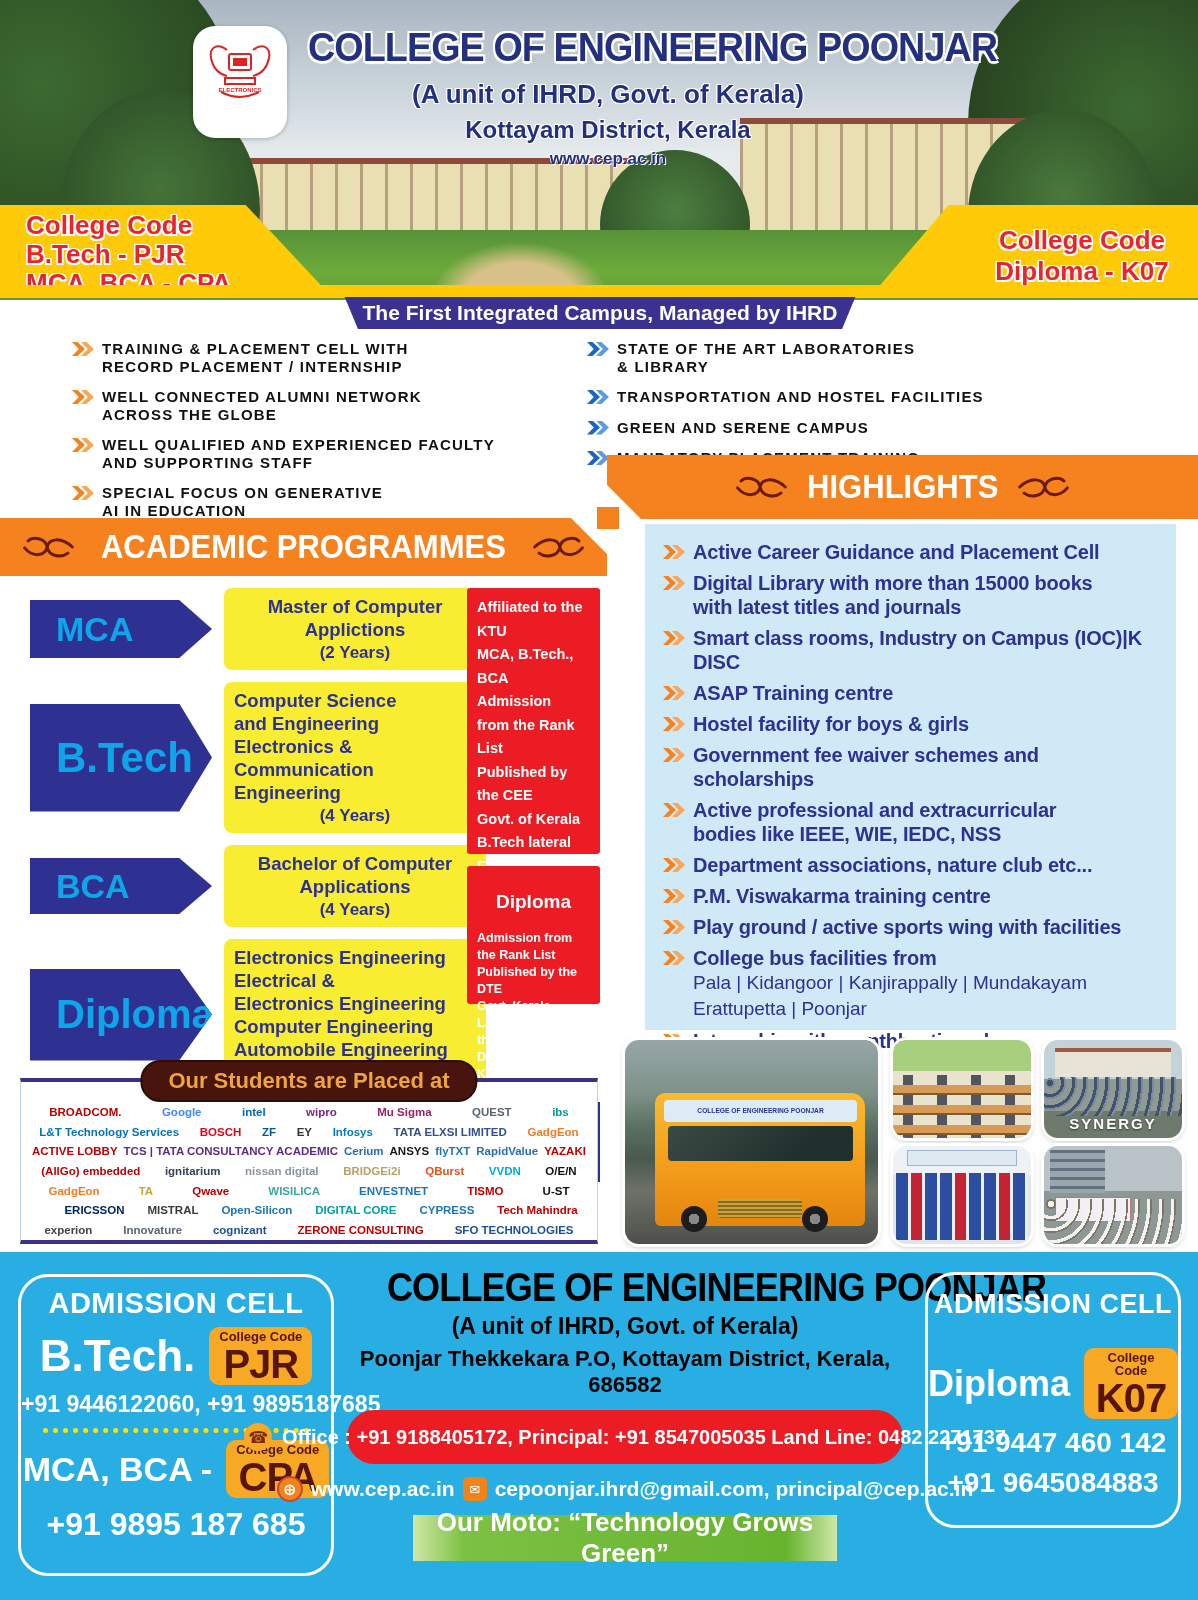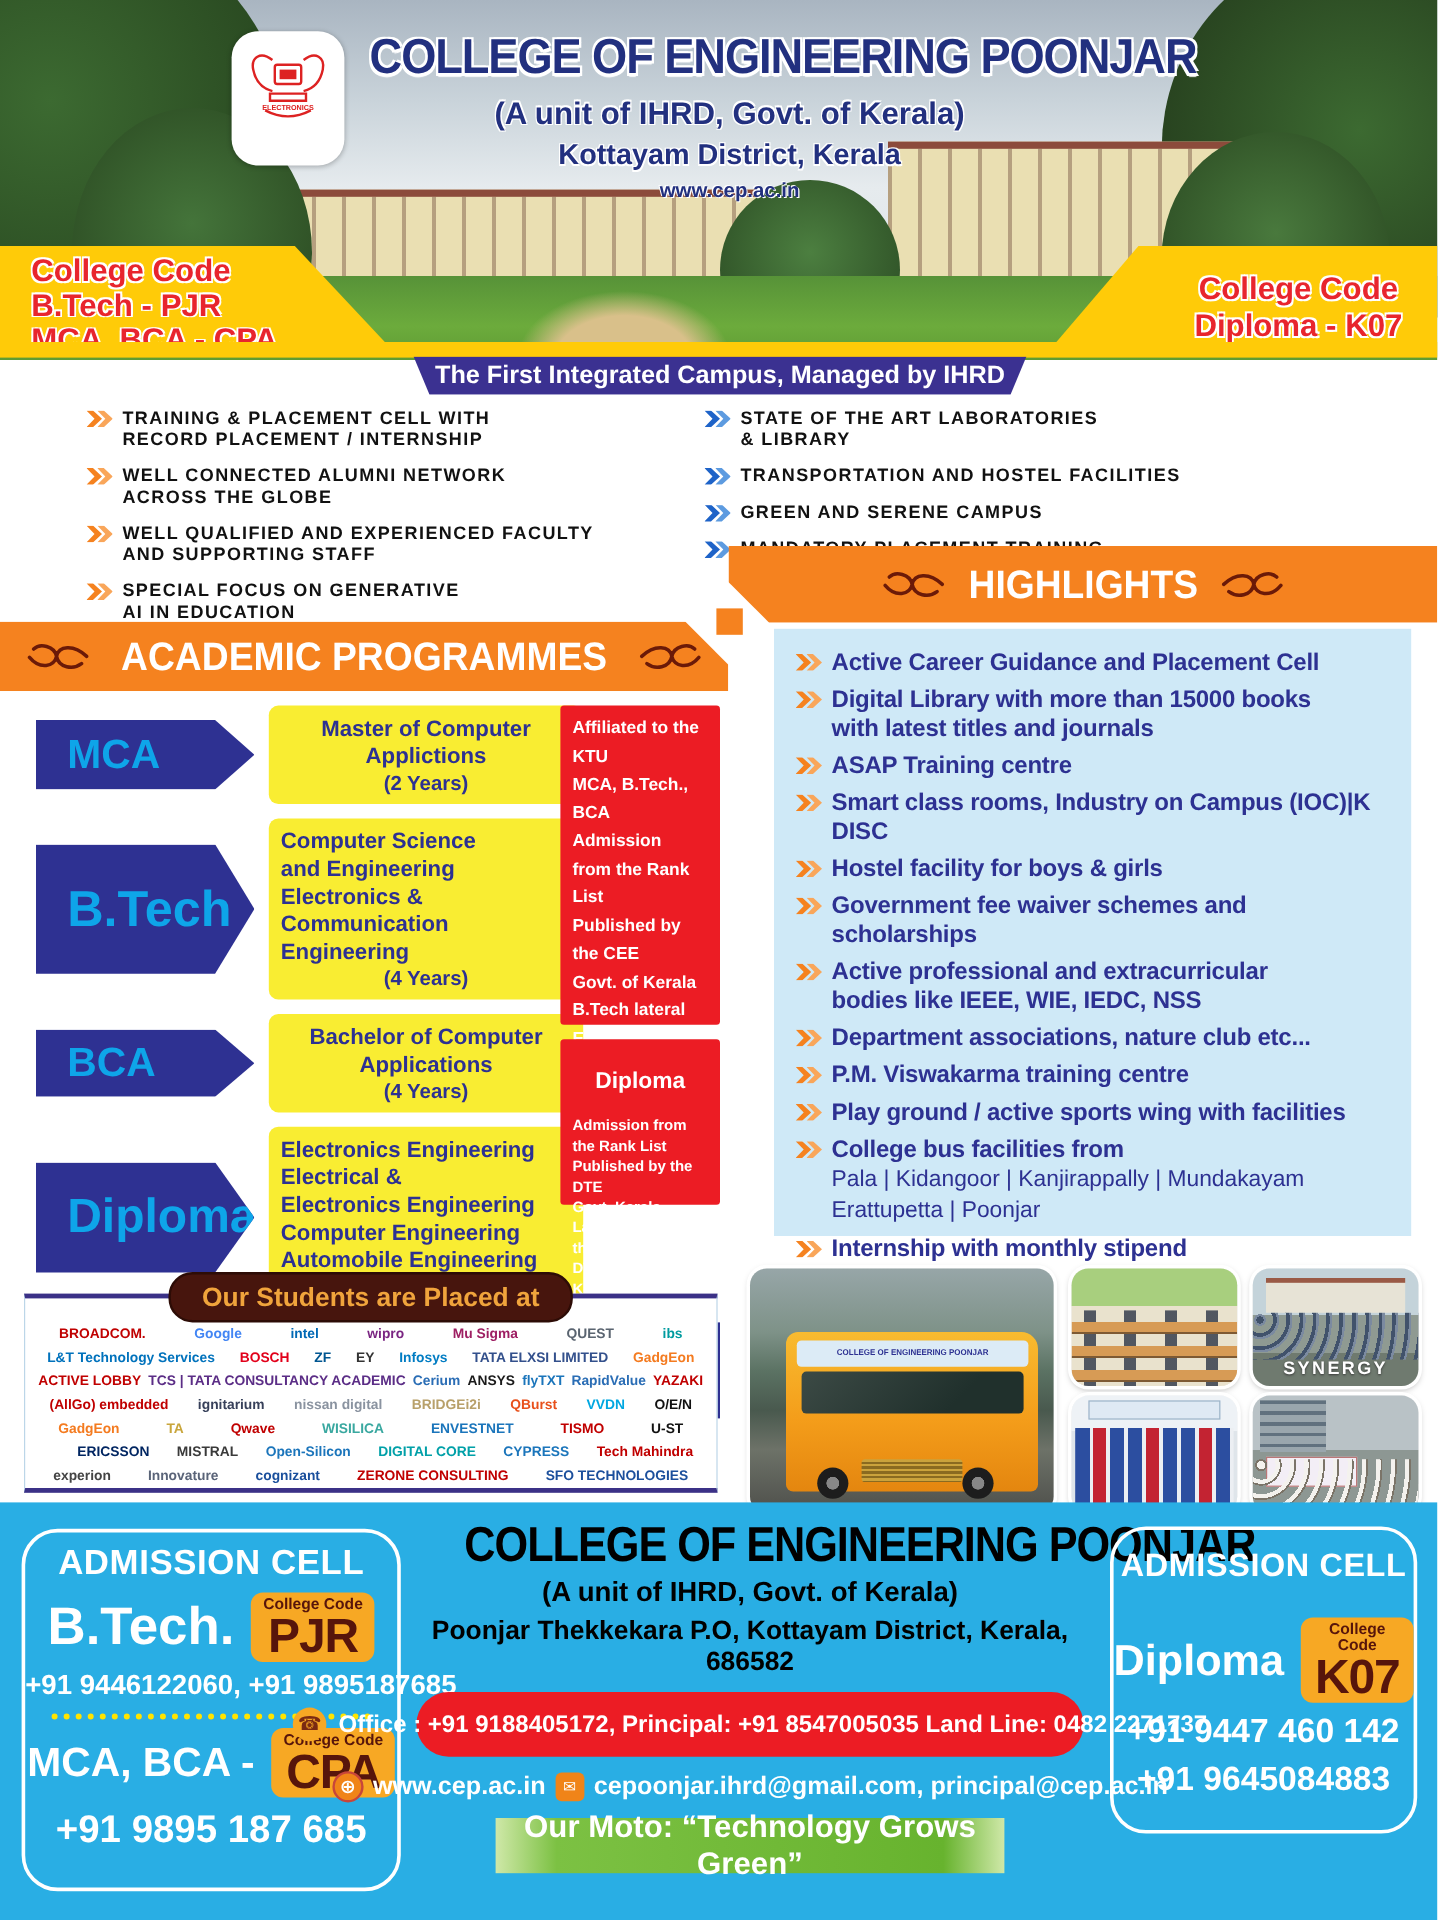--- a/index.html
+++ b/index.html
@@ -84,21 +84,21 @@
   #hl-bar{position:absolute;left:607px;top:455px;width:591px;height:64px;background:#f5821f;
     clip-path:polygon(34px 100%,0 calc(100% - 34px),0 0,100% 0,100% 100%);display:flex;align-items:center;justify-content:center;gap:14px;}
   #hl-square{position:absolute;left:597px;top:507px;width:22px;height:22px;background:#f5821f;}
   #hl-panel{position:absolute;left:645px;top:524px;width:531px;height:506px;background:#cfe9f7;padding:16px 10px 8px 18px;}
   .hl-item{display:flex;gap:12px;margin-bottom:7px;align-items:flex-start;}
   .hl-item .chevs{margin-top:5px;}
   .hl-text{font-size:20px;line-height:24px;font-weight:900;color:#2d3192;white-space:pre-line;letter-spacing:-0.2px;}
   .hl-sub{font-size:19px;line-height:26px;font-weight:normal;color:#2d3192;white-space:pre-line;}
 
   
-  .photo{position:absolute;border-radius:14px;overflow:hidden;box-shadow:0 0 0 3px #fff,0 2px 6px rgba(0,0,0,.35);margin-top:17px;}
+  .photo{position:absolute;border-radius:14px;overflow:hidden;box-shadow:0 0 0 3px #fff,0 2px 6px rgba(0,0,0,.35);}
   #photo-bus{left:625px;top:1040px;width:253px;height:204px;background:linear-gradient(180deg,#97a6a8 0%,#7e9288 26%,#5b7263 42%,#49594e 58%,#6d7268 74%,#4e4f4b 100%);}
   .bus-body{position:absolute;left:12%;right:5%;top:26%;bottom:9%;background:linear-gradient(180deg,#f8bb30,#f49d1a 55%,#e4860f);border-radius:10px 14px 6px 6px;}
   .bus-banner{position:absolute;left:4%;right:4%;top:5%;height:17%;background:#dcebf6;border-radius:4px;display:flex;align-items:center;justify-content:center;}
   .bus-banner span{font-size:7px;font-weight:900;color:#2d3192;white-space:nowrap;transform:scaleX(.95);}
   .bus-shield{position:absolute;left:6%;right:6%;top:25%;height:26%;background:linear-gradient(135deg,#3c4a45,#20302c 70%);border-radius:4px;}
   .bus-grill{position:absolute;left:30%;right:30%;bottom:6%;height:14%;background:repeating-linear-gradient(180deg,#caa23c 0 2px,#8a6a20 2px 4px);border-radius:3px;}
   .wheel{position:absolute;bottom:-6px;width:26px;height:26px;border-radius:50%;background:radial-gradient(circle,#888 0 28%,#1d1d1d 30% 100%);}
   .w1{left:12%;} .w2{right:18%;}
   #photo-lab{left:893px;top:1040px;width:138px;height:98px;background:linear-gradient(180deg,#a8cf7e 0 32%,#e9e2cd 32% 100%);}
   .lab-desks{position:absolute;left:0;right:0;top:36%;bottom:0;background:
@@ -439,30 +439,30 @@
             <div class="hl-text">Digital Library with more than 15000 books
 with latest titles and journals</div>
           </div>
         </div>
         <div class="hl-item">
           <span class="chevs orange">
             <i class="chev"></i>
             <i class="chev"></i>
           </span>
           <div class="hl-tw">
+            <div class="hl-text">Smart class rooms, Industry on Campus (IOC)|K DISC</div>
+          </div>
+        </div>
+        <div class="hl-item">
+          <span class="chevs orange">
+            <i class="chev"></i>
+            <i class="chev"></i>
+          </span>
+          <div class="hl-tw">
             <div class="hl-text">ASAP Training  centre</div>
-          </div>
-        </div>
-        <div class="hl-item">
-          <span class="chevs orange">
-            <i class="chev"></i>
-            <i class="chev"></i>
-          </span>
-          <div class="hl-tw">
-            <div class="hl-text">Smart class rooms, Industry on Campus (IOC)|K DISC</div>
           </div>
         </div>
         <div class="hl-item">
           <span class="chevs orange">
             <i class="chev"></i>
             <i class="chev"></i>
           </span>
           <div class="hl-tw">
             <div class="hl-text">Hostel facility for boys &amp; girls</div>
           </div>

